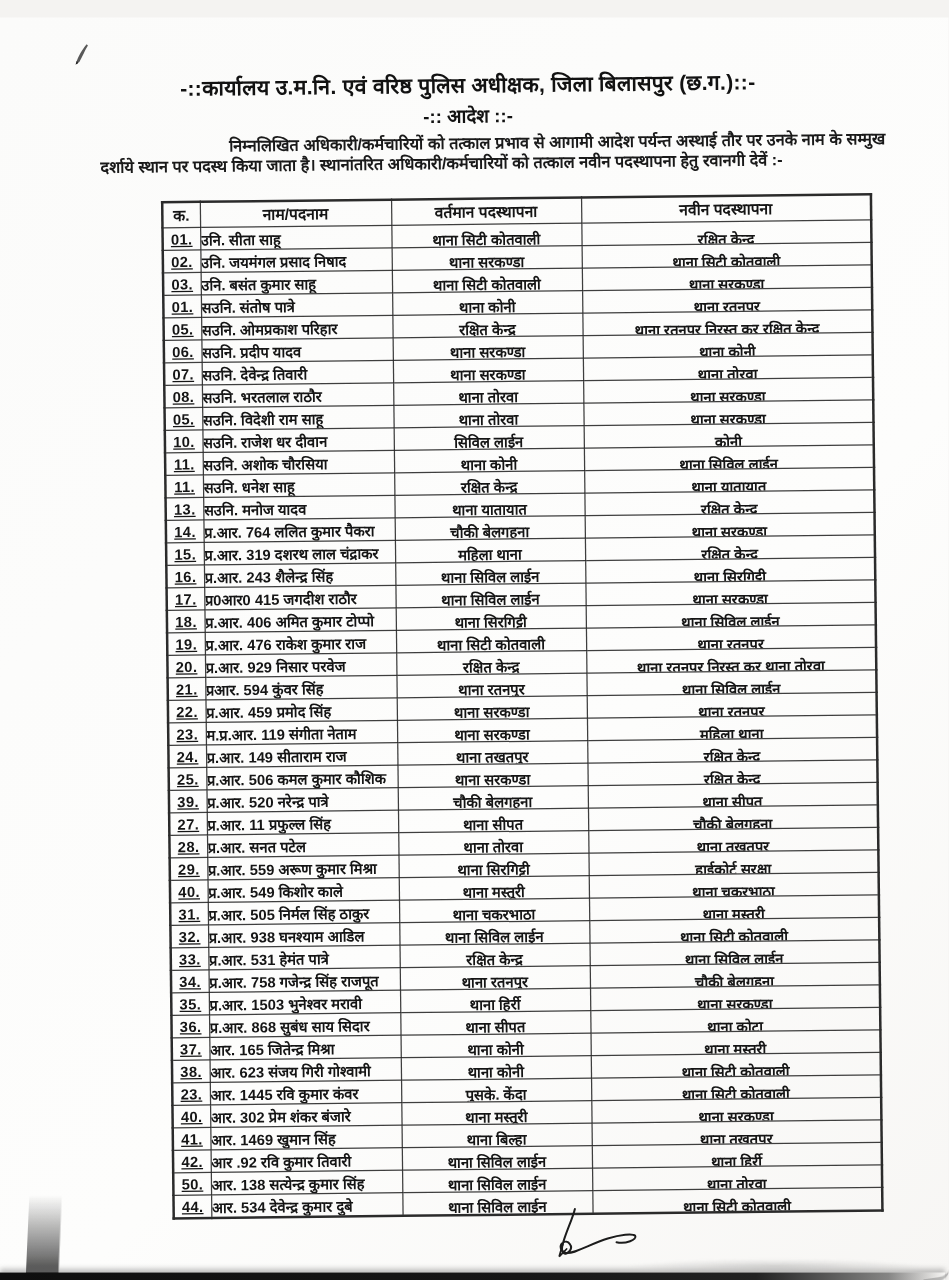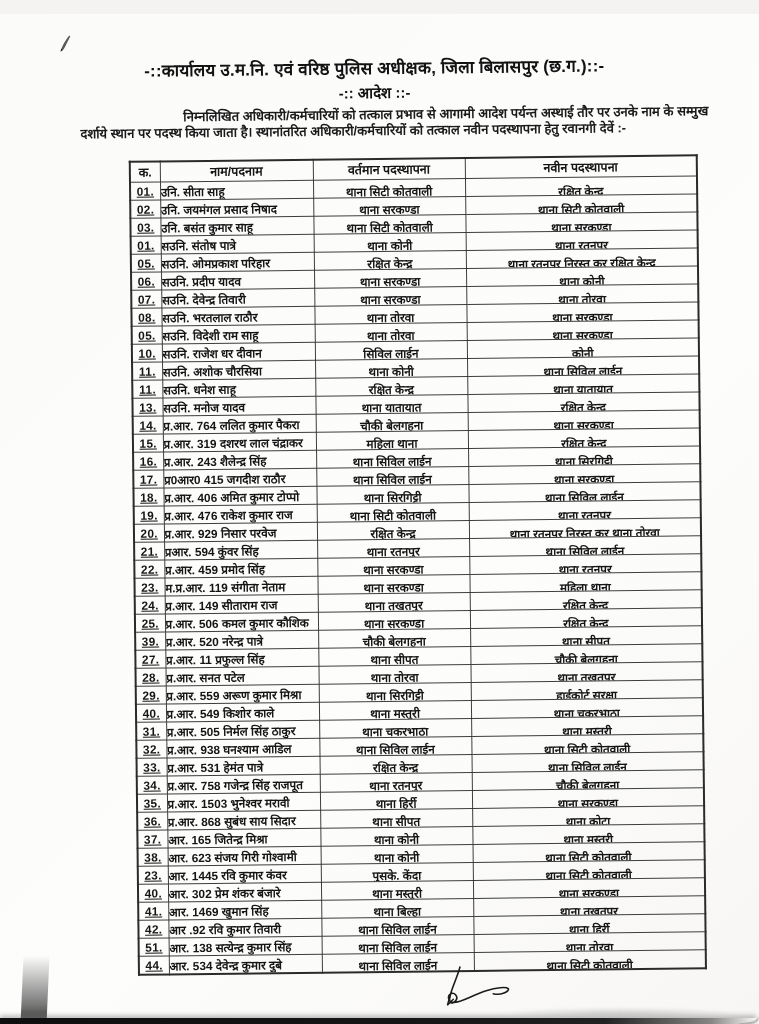--- a/index.html
+++ b/index.html
@@ -364,21 +364,21 @@
     <td class="c-cur"><span>थाना बिल्हा</span></td>
     <td class="c-new"><span>थाना तखतपुर</span></td>
   </tr>
           <tr>
     <td class="c-sn"><span>42.</span></td>
     <td class="c-name"><span>आर .92 रवि कुमार तिवारी</span></td>
     <td class="c-cur"><span>थाना सिविल लाईन</span></td>
     <td class="c-new"><span>थाना हिर्री</span></td>
   </tr>
           <tr>
-    <td class="c-sn"><span>51.</span></td>
+    <td class="c-sn"><span>50.</span></td>
     <td class="c-name"><span>आर. 138 सत्येन्द्र कुमार सिंह</span></td>
     <td class="c-cur"><span>थाना सिविल लाईन</span></td>
     <td class="c-new"><span>थाना तोरवा</span></td>
   </tr>
           <tr>
     <td class="c-sn"><span>44.</span></td>
     <td class="c-name"><span>आर. 534 देवेन्द्र कुमार दुबे</span></td>
     <td class="c-cur"><span>थाना सिविल लाईन</span></td>
     <td class="c-new"><span>थाना सिटी कोतवाली</span></td>
   </tr>

